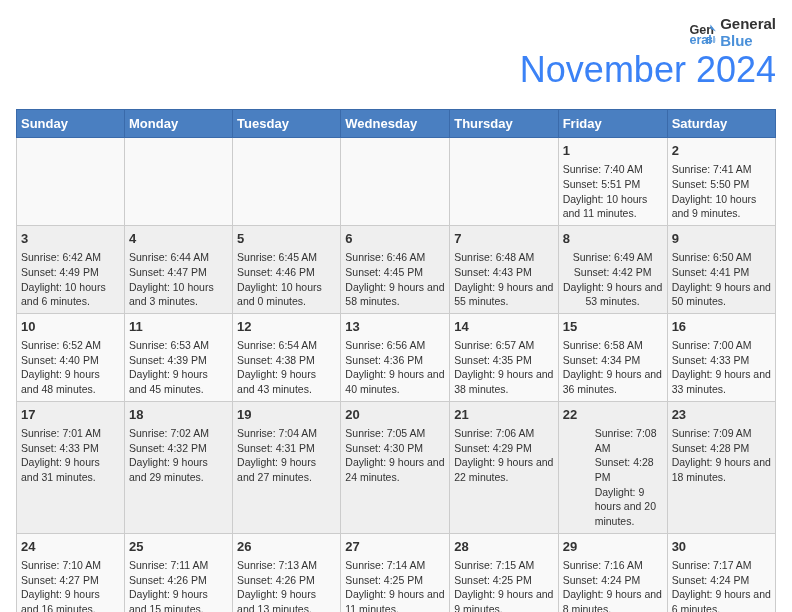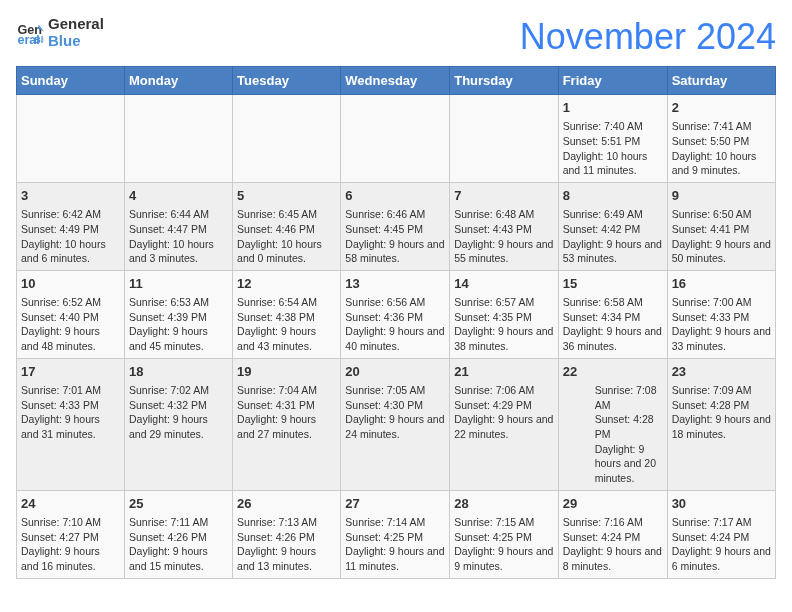--- a/index.html
+++ b/index.html
@@ -6,22 +6,23 @@
     body {
       font-family: Arial, sans-serif;
       background: #fff;
       width: 792px;
       min-height: 612px;
       padding: 16px;
     }
     .header-area {
       display: flex;
       justify-content: space-between;
-      align-items: flex-start;
-      margin-bottom: 8px;
+      align-items: flex-end;
+      margin-bottom: 18px;
+      flex-direction: column;
     }
     .logo {
       display: flex;
       align-items: center;
       gap: 4px;
     }
     .logo-icon {
       width: 28px;
       height: 28px;
     }
@@ -160,21 +161,21 @@
 Daylight: 9 hours and 58 minutes.</div>
         </td>
         <td>
           <span class="day-num">7</span>
           <div class="cell-info" style="white-space: pre-line;">Sunrise: 6:48 AM
 Sunset: 4:43 PM
 Daylight: 9 hours and 55 minutes.</div>
         </td>
         <td>
           <span class="day-num">8</span>
-          <div class="cell-info" style="white-space: pre-line;">Sunrise: 6:49 AM
+          <div class="cell-info" style="white-space: pre-line; text-align: center;">Sunrise: 6:49 AM
 Sunset: 4:42 PM
 Daylight: 9 hours and 53 minutes.</div>
         </td>
         <td>
           <span class="day-num">9</span>
           <div class="cell-info" style="white-space: pre-line;">Sunrise: 6:50 AM
 Sunset: 4:41 PM
 Daylight: 9 hours and 50 minutes.</div>
         </td>
       </tr>

